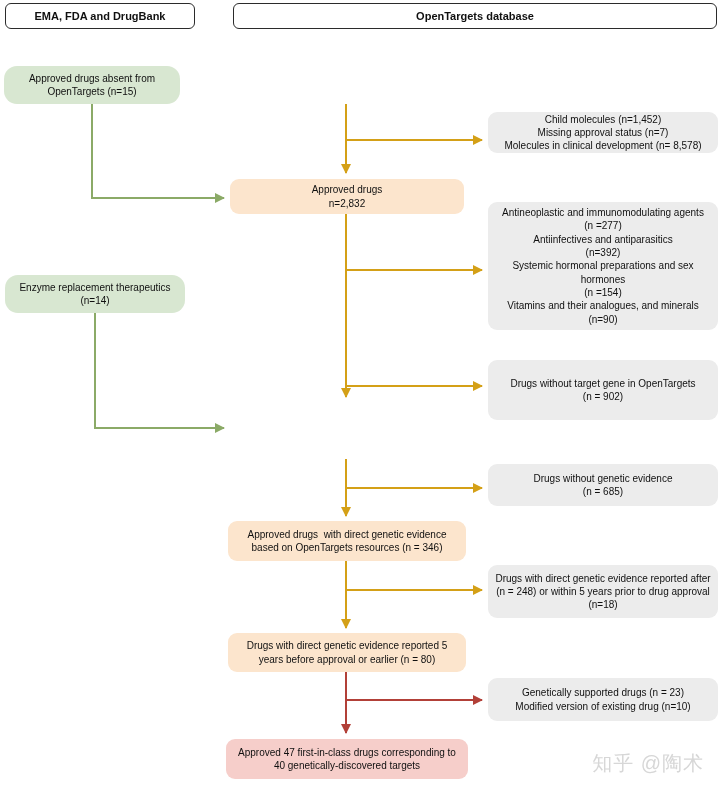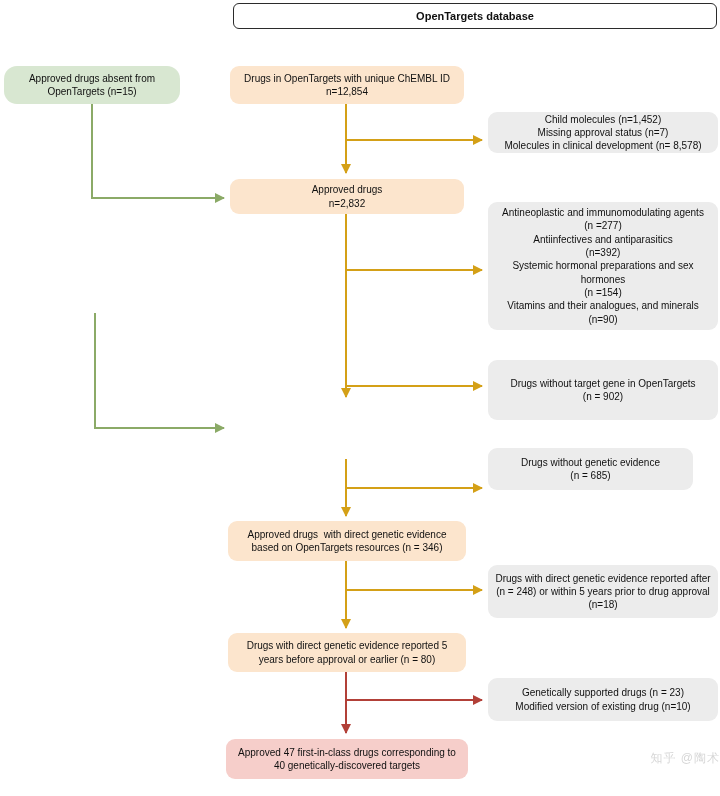--- a/index.html
+++ b/index.html
@@ -21,21 +21,21 @@
   .green{background:var(--box_green);border-radius:13px;}
   .gray{background:var(--box_gray);}
   .pink{background:var(--box_pink);}
   .st-gold{stroke:var(--gold);stroke-width:2;fill:none;}
   .st-green{stroke:var(--green);stroke-width:2;fill:none;}
   .st-red{stroke:var(--red);stroke-width:2;fill:none;}
   .mk-gold{fill:var(--gold);}
   .mk-green{fill:var(--green);}
   .mk-red{fill:var(--red);}
   .watermark{
-    position:absolute;z-index:3;right:0;top:750px;font-size:12px;
+    position:absolute;z-index:3;right:16px;top:750px;font-size:20px;
     color:#d7d7d7;letter-spacing:1px;margin-left:32px;
   }
 </style>
 </head>
 <body>
 
 <div class="canvas">
 
   <svg class="arrows" width="720" height="796" viewBox="0 0 720 796">
     <defs>
@@ -60,33 +60,36 @@
     <path class="st-gold" d="M346,558 L346,628" marker-end="url(#mGold)"></path>
     <path class="st-gold" d="M346,590 L482,590" marker-end="url(#mGold)"></path>
 
     <path class="st-green" d="M92,104 L92,198 L224,198" marker-end="url(#mGreen)"></path>
     <path class="st-green" d="M95,313 L95,428 L224,428" marker-end="url(#mGreen)"></path>
 
     <path class="st-red" d="M346,672 L346,733" marker-end="url(#mRed)"></path>
     <path class="st-red" d="M346,700 L482,700" marker-end="url(#mRed)"></path>
   </svg>
 
+  <div class="box header" style="left:5px;top:3px;width:190px;height:26px">
+    <span class="txt">EMA, FDA and DrugBank</span>
+  </div>
   <div class="box header" style="left:233px;top:3px;width:484px;height:26px">
     <span class="txt">OpenTargets database</span>
   </div>
 
   <div class="box green" style="left:4px;top:66px;width:176px;height:38px">
     <span class="txt">Approved drugs absent from
 OpenTargets (n=15)</span>
   </div>
+  <div class="box green" style="left:5px;top:275px;width:180px;height:38px">
+    <span class="txt">Enzyme replacement therapeutics
+(n=14)</span>
+  </div>
 
-  <div class="box orange" style="left:230px;top:66px;width:234px;height:38px">
-    <span class="txt">Drugs in OpenTargets with unique ChEMBL ID
-n=12,854</span>
-  </div>
   <div class="box orange" style="left:230px;top:179px;width:234px;height:35px">
     <span class="txt">Approved drugs
 n=2,832</span>
   </div>
   <div class="box orange" style="left:228px;top:521px;width:238px;height:40px">
     <span class="txt">Approved drugs  with direct genetic evidence
 based on OpenTargets resources (n = 346)</span>
   </div>
   <div class="box orange" style="left:228px;top:633px;width:238px;height:39px">
     <span class="txt">Drugs with direct genetic evidence reported 5
@@ -110,21 +113,21 @@
 Systemic hormonal preparations and sex
 hormones
 (n =154)
 Vitamins and their analogues, and minerals
 (n=90)</span>
   </div>
   <div class="box gray" style="left:488px;top:360px;width:230px;height:60px">
     <span class="txt">Drugs without target gene in OpenTargets
 (n = 902)</span>
   </div>
-  <div class="box gray" style="left:488px;top:448px;width:205px;height:42px">
+  <div class="box gray" style="left:488px;top:464px;width:230px;height:42px">
     <span class="txt">Drugs without genetic evidence
 (n = 685)</span>
   </div>
   <div class="box gray" style="left:488px;top:565px;width:230px;height:53px">
     <span class="txt">Drugs with direct genetic evidence reported after
 (n = 248) or within 5 years prior to drug approval
 (n=18)</span>
   </div>
   <div class="box gray" style="left:488px;top:678px;width:230px;height:43px">
     <span class="txt">Genetically supported drugs (n = 23)

